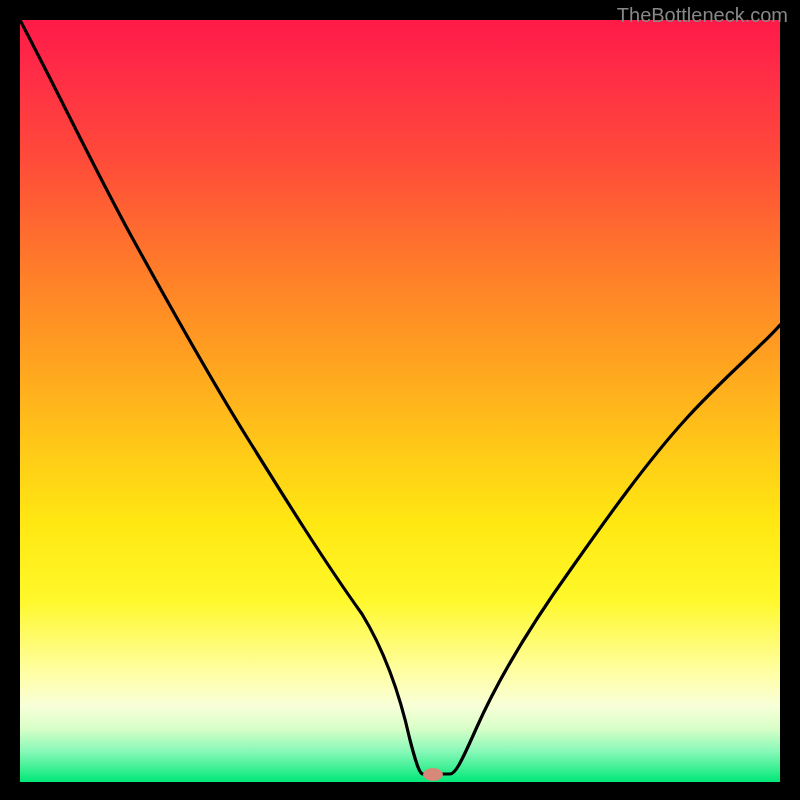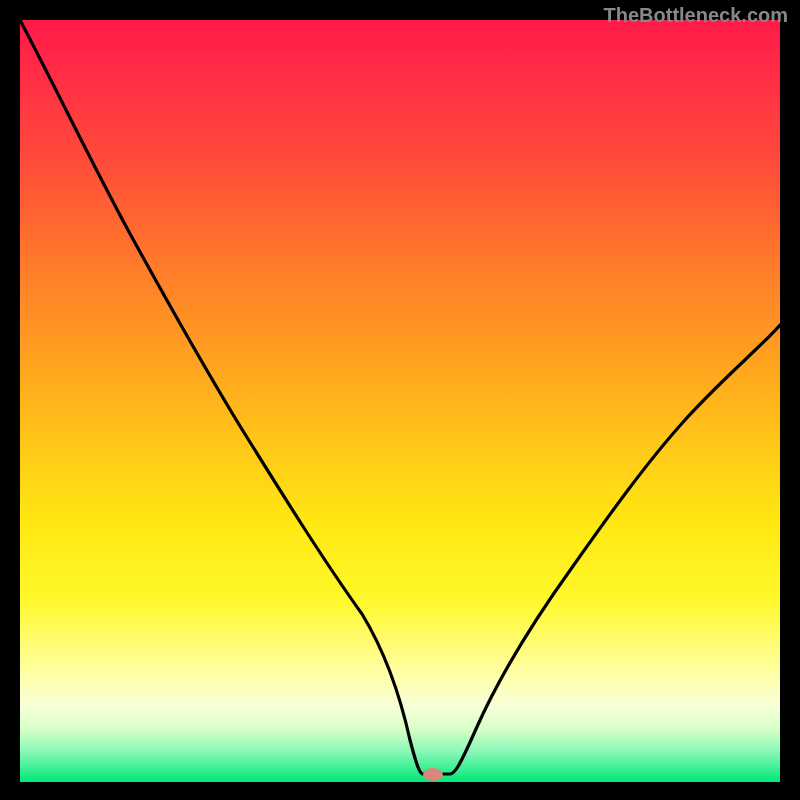--- a/index.html
+++ b/index.html
@@ -10,21 +10,21 @@
     position: relative;
     overflow: hidden;
     font-family: Arial, sans-serif;
   }
   .watermark {
     position: absolute;
     top: 4px;
     right: 12px;
     color: #888;
     font-size: 20px;
-    font-weight: bold;
+    font-weight: normal;
     z-index: 10;
   }
   .plot-area {
     position: absolute;
     left: 20px;
     top: 20px;
     width: 760px;
     height: 762px;
     background: linear-gradient(to bottom,
       #ff1a47 0%,

